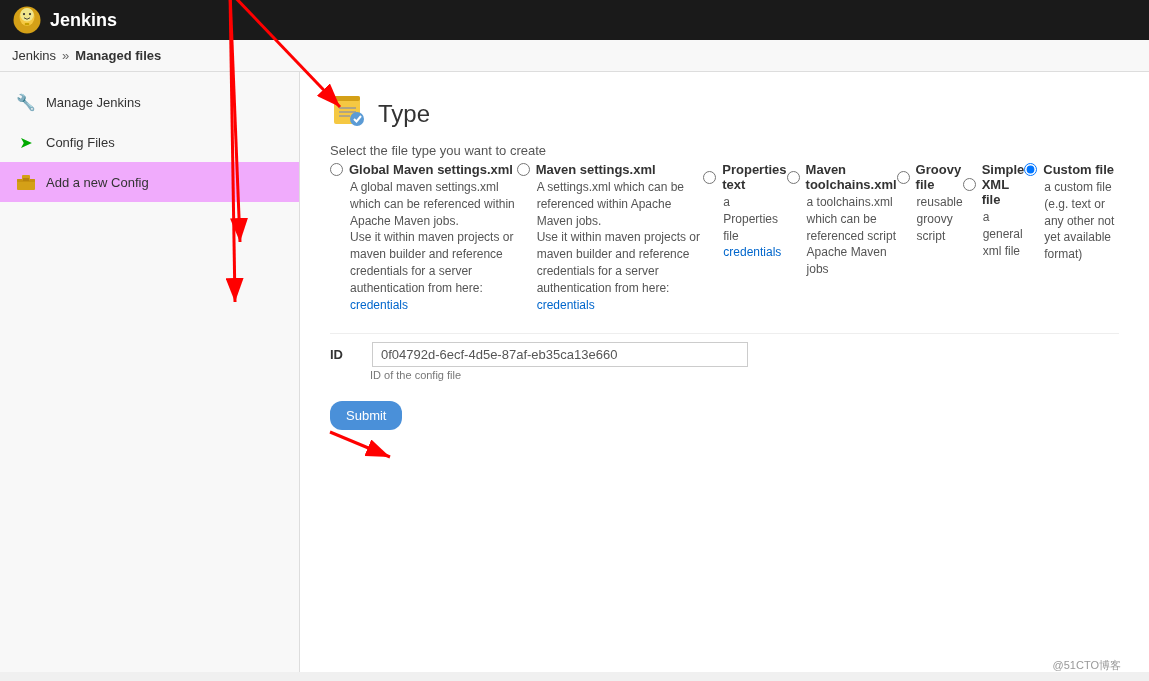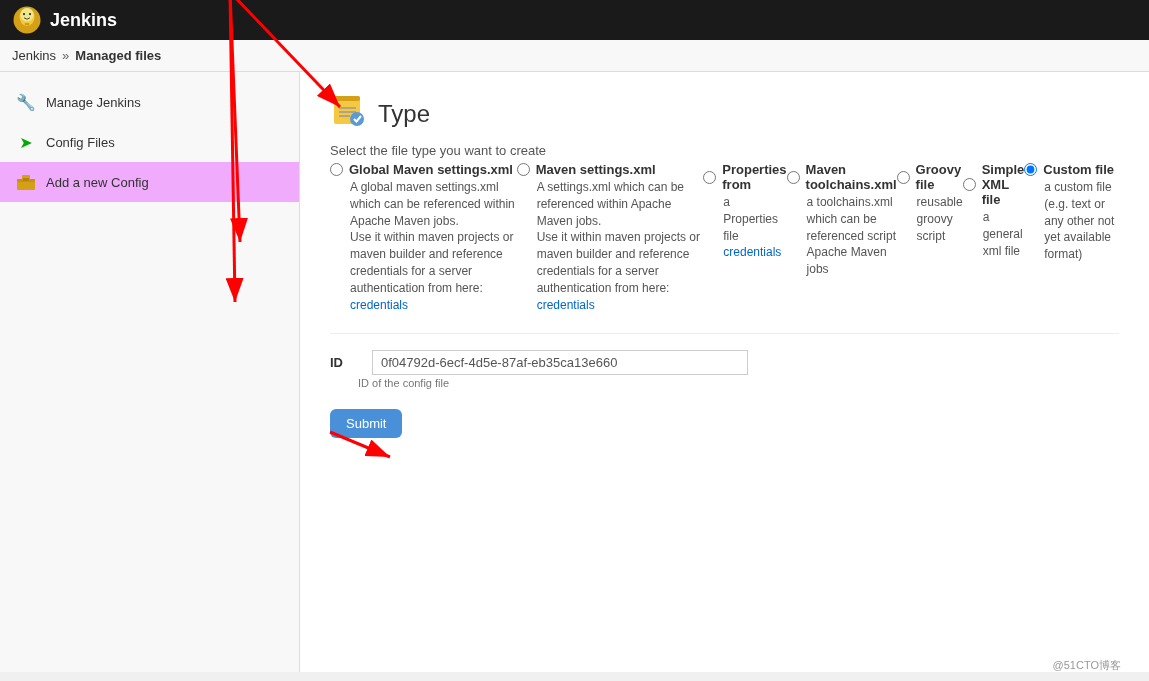--- a/index.html
+++ b/index.html
@@ -161,34 +161,34 @@
     .id-input {
       border: 1px solid #ccc;
       padding: 4px 8px;
       font-size: 13px;
       width: 376px;
       color: #555;
     }
     .id-hint {
       color: #777;
       font-size: 11px;
-      margin-left: 28px;
+      margin-left: 40px;
       margin-top: 2px;
     }
 
     
     .submit-btn {
       background: #4a90d9;
       color: white;
       border: none;
       padding: 7px 16px;
       font-size: 13px;
       cursor: pointer;
       margin-top: 10px;
-      border-radius: 6px;
+      border-radius: 12px;
     }
 
     
     .watermark {
       position: fixed;
       bottom: 8px;
       right: 28px;
       color: #999;
       font-size: 11px;
     }
@@ -296,21 +296,21 @@
         </div>
         <div class="radio-desc">
           <span>A settings.xml which can be referenced within Apache Maven jobs.</span><br>
           <span>Use it within maven projects or maven builder and reference credentials for a server authentication from here:</span> <a class="link-blue">credentials</a>
         </div>
       </div>
 
       <div class="radio-option">
         <div class="radio-label-row">
           <input type="radio" name="filetype" id="r-properties" style="">
-          <label for="r-properties" class="radio-label">Properties from</label>
+          <label for="r-properties" class="radio-label">Properties text</label>
         </div>
         <div class="radio-desc">
           <span>a Properties file</span> <a class="link-blue">credentials</a>
         </div>
       </div>
 
 
       <div class="radio-option">
         <div class="radio-label-row">
           <input type="radio" name="filetype" id="r-toolchains" style="">
@@ -347,21 +347,21 @@
           <label for="r-custom" class="radio-label">Custom file</label>
         </div>
         <div class="radio-desc">
           <span>a custom file (e.g. text or any other not yet available format)</span>
         </div>
       </div>
 
     </div>
 
     <div style="margin-top:14px; border-top:1px solid #eee; padding-top:8px;">
-      <div style="display:flex;align-items:center;gap:12px;margin-top:8px;">
+      <div style="display:flex;align-items:center;gap:12px;">
         <label class="id-label">ID</label>
         <input type="text" class="id-input" value="0f04792d-6ecf-4d5e-87af-eb35ca13e660" style="">
       </div>
       <div class="id-hint">ID of the config file</div>
     </div>
 
     <div style="margin-top:10px;">
       <button class="submit-btn">Submit</button>
     </div>
 

